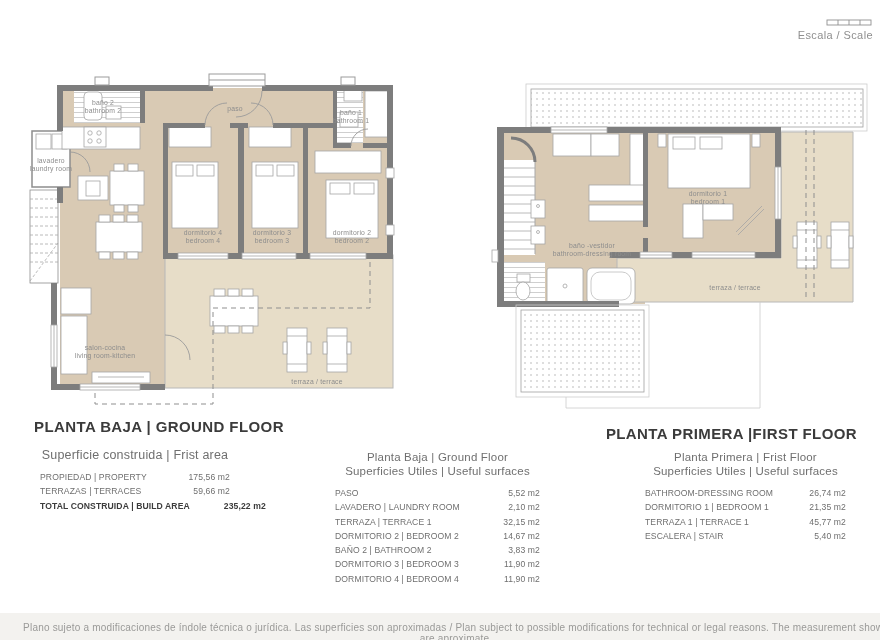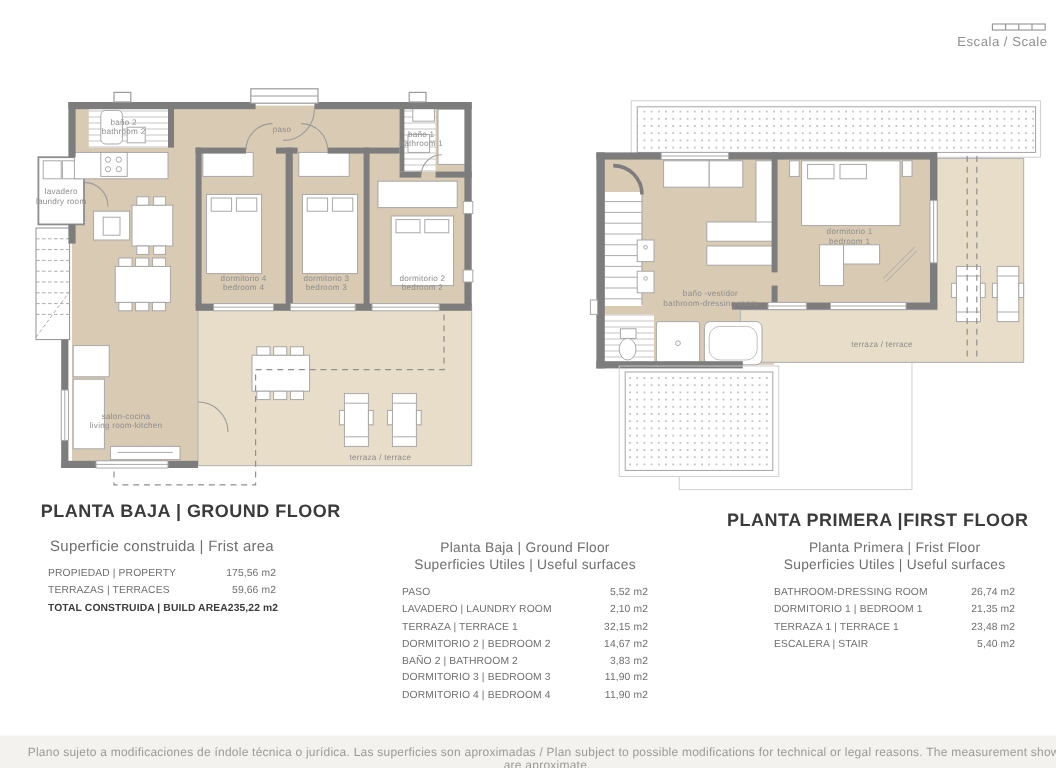--- a/index.html
+++ b/index.html
@@ -13,21 +13,21 @@
               letter-spacing:.4px;}
   .scale-label{position:absolute;font-size:11px;color:#8f8f8f;letter-spacing:.4px;}
   .tbl{position:absolute;color:var(--table-text,#6f6f6f);}
   .tbl .ttl{text-align:center;font-size:12.5px;letter-spacing:.2px;}
   .tbl .ttl2{text-align:center;font-size:11.5px;line-height:14px;letter-spacing:.2px;}
   .tbl .rows{margin-top:8px;}
   .trow{display:flex;justify-content:space-between;font-size:8.6px;line-height:14.3px;
         letter-spacing:.1px;}
   .trow .lab{white-space:nowrap;}
   .trow .val{white-space:nowrap;text-align:right;}
-  .trow.bold{font-weight:bold;color:#3c3c3c;}
+  .trow.bold{font-weight:bold;color:#3c3c3c;gap:34px;}
   .footer-band{position:absolute;left:0;top:613px;width:880px;height:27px;
                background:var(--footer-band,#f3f2ef);}
   .footer-text{position:absolute;left:0;top:622px;width:880px;text-align:center;
                font-size:10px;color:#9a9a98;letter-spacing:.2px;margin-left:16px;}
 </style>
 </head>
 <body>
 
 <div class="page">
 
@@ -401,21 +401,21 @@
       <div class="trow">
         <span class="lab">BATHROOM-DRESSING ROOM</span>
         <span class="val">26,74 m2</span>
       </div>
       <div class="trow">
         <span class="lab">DORMITORIO 1 | BEDROOM 1</span>
         <span class="val">21,35 m2</span>
       </div>
       <div class="trow">
         <span class="lab">TERRAZA 1 | TERRACE 1</span>
-        <span class="val">23,48 m2</span>
+        <span class="val">45,77 m2</span>
       </div>
       <div class="trow">
         <span class="lab">ESCALERA | STAIR</span>
         <span class="val">5,40 m2</span>
       </div>
     </div>
   </div>
 
   <div class="footer-band"></div>
   <div class="footer-text">Plano sujeto a modificaciones de índole técnica o jurídica. Las superficies son aproximadas / Plan subject to possible modifications for technical or legal reasons. The measurement shown are aproximate.</div>

